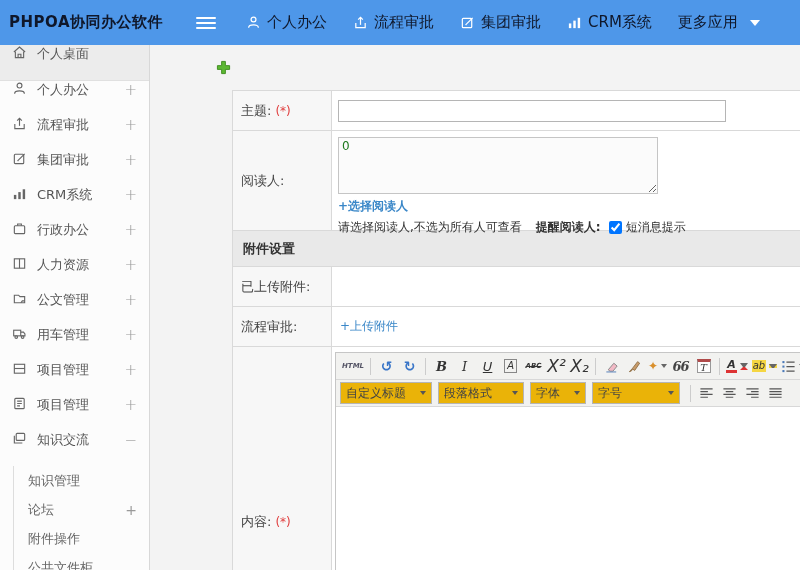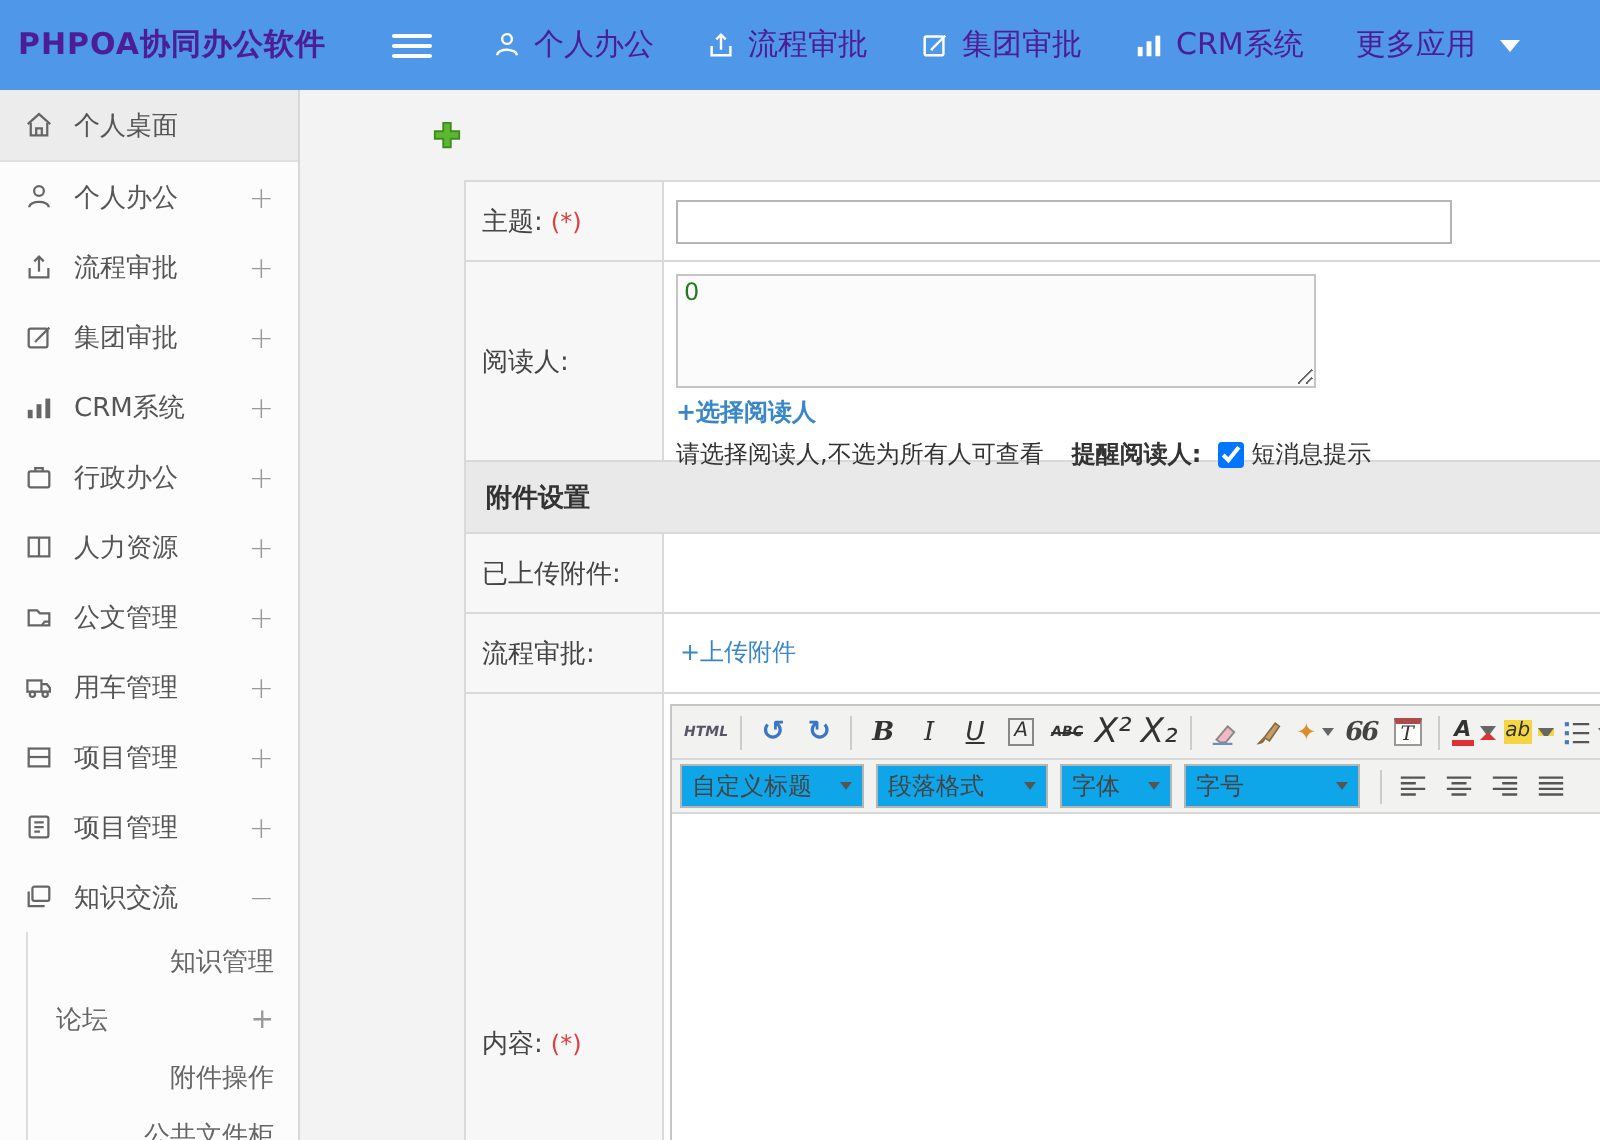--- a/index.html
+++ b/index.html
@@ -4,39 +4,39 @@
 <style>
   * { box-sizing: border-box; margin: 0; padding: 0; }
   html,body { width:800px; height:570px; }
   body {
     font-family: "DejaVu Sans", "Liberation Sans", sans-serif;
     overflow: hidden; position: relative; background:#fff;
     font-size: 13px; color:#333;
   }
   
   .header { position:absolute; left:0; top:0; width:800px; height:45px;
-    background:#4e97e9; display:flex; align-items:center; color:#4c1d95; }
+    background:#4e97e9; display:flex; align-items:center; color:#0f172a; }
   .logo { font-size:15px; font-weight:bold; padding-left:9px; width:196px; letter-spacing:.5px; }
   .burger { width:20px; display:flex; flex-direction:column; gap:3px; cursor:pointer; margin-right:30px; }
   .burger i { display:block; height:2px; background:#fff; border-radius:1px; }
   .topnav { display:flex; align-items:center; gap:26px; }
   .topnav .nav-item { display:flex; align-items:center; gap:6px; font-size:15px; cursor:pointer; }
   .tri-down { width:0; height:0; border-left:5px solid transparent; border-right:5px solid transparent;
     border-top:6px solid #fff; margin-left:6px; }
   
   .sidebar { position:absolute; left:0; top:45px; width:150px; bottom:0;
     background:#fcfcfc; border-right:1px solid #d8d8d8; }
-  .side-item { display:flex; align-items:center; height:35px; padding:0 12px;
+  .side-item { display:flex; align-items:flex-start; height:35px; padding:0 12px;
     color:#555; cursor:pointer; font-size:13px; }
   .side-item.active { height:36px; background:#ececec; border-bottom:1px solid #e0e0e0; }
   .side-item .sicon { width:15px; height:15px; margin-right:10px; flex:none; }
   .side-item .toggle { margin-left:auto; color:#999; font-size:15px; font-weight:300; }
   .submenu { margin-left:13px; border-left:1px solid #ddd; }
   .sub-item { display:flex; align-items:center; height:29px; padding:0 12px 0 14px;
-    color:#666; cursor:pointer; font-size:13px;justify-content:flex-end; }
+    color:#666; cursor:pointer; font-size:13px; }
   .sub-item .toggle { margin-left:auto; color:#999; font-size:14px; }
   
   .main { position:absolute; left:150px; top:45px; right:0; bottom:0; background:#f3f3f3; }
   .page-title { display:flex; align-items:center; gap:3px; margin:15px 0 0 66px;
     font-size:15px; font-weight:bold; color:#333; }
   .form-table { position:absolute; left:82px; top:45px; width:680px;
     border-left:1px solid #d9d9d9; border-top:1px solid #d9d9d9; background:#fff; }
   .frow { display:flex; border-bottom:1px solid #d9d9d9; }
   .fcell-label { width:99px; flex:none; background:#f7f7f7; border-right:1px solid #d9d9d9;
     display:flex; align-items:center; padding:0 8px; font-size:13px; color:#444; }
@@ -78,21 +78,21 @@
   .tb-supsub { font-size:17px; }
   .tb-quote { font-family:"DejaVu Serif","Liberation Serif",serif; font-weight:bold; font-size:13px; letter-spacing:-1px; color:#444; }
   .tb-wand { color:#d98f2b; font-size:12px; }
   .tb-fore span { font-size:11px; font-weight:bold; line-height:11px; border-bottom:3px solid #d33; padding:0 1px; }
   .tb-hilite span { font-size:10px; background:#f5d642; padding:0 1px; line-height:12px; }
   .pastebox { border:1px solid #999; width:14px; height:14px; display:flex; align-items:center;
     justify-content:center; font-family:"DejaVu Serif","Liberation Serif",serif; font-size:10px;
     border-top:3px solid #b04a4a; background:#fdfdfd; }
   .caret { width:0; height:0; border-left:3px solid transparent; border-right:3px solid transparent;
     border-top:4px solid #666; margin-left:3px; }
-  .tsel { height:22px; border:1px solid #b5b5b5; background:#0ea5e9; display:flex; align-items:center;
+  .tsel { height:22px; border:1px solid #b5b5b5; background:#eab308; display:flex; align-items:center;
     font-size:12px; color:#444; padding:0 5px; margin-right:6px; cursor:pointer; }
   .tsel .caret { margin-left:auto; border-top-color:#555; }
   .tsel-1 { width:92px; } .tsel-2 { width:86px; } .tsel-3 { width:56px; } .tsel-4 { width:88px; }
   .edit-area { height:300px; background:#fff; }
   .plus-icon { display:inline-block; }
 </style>
 </head>
 <body>
 
 <div class="header">

